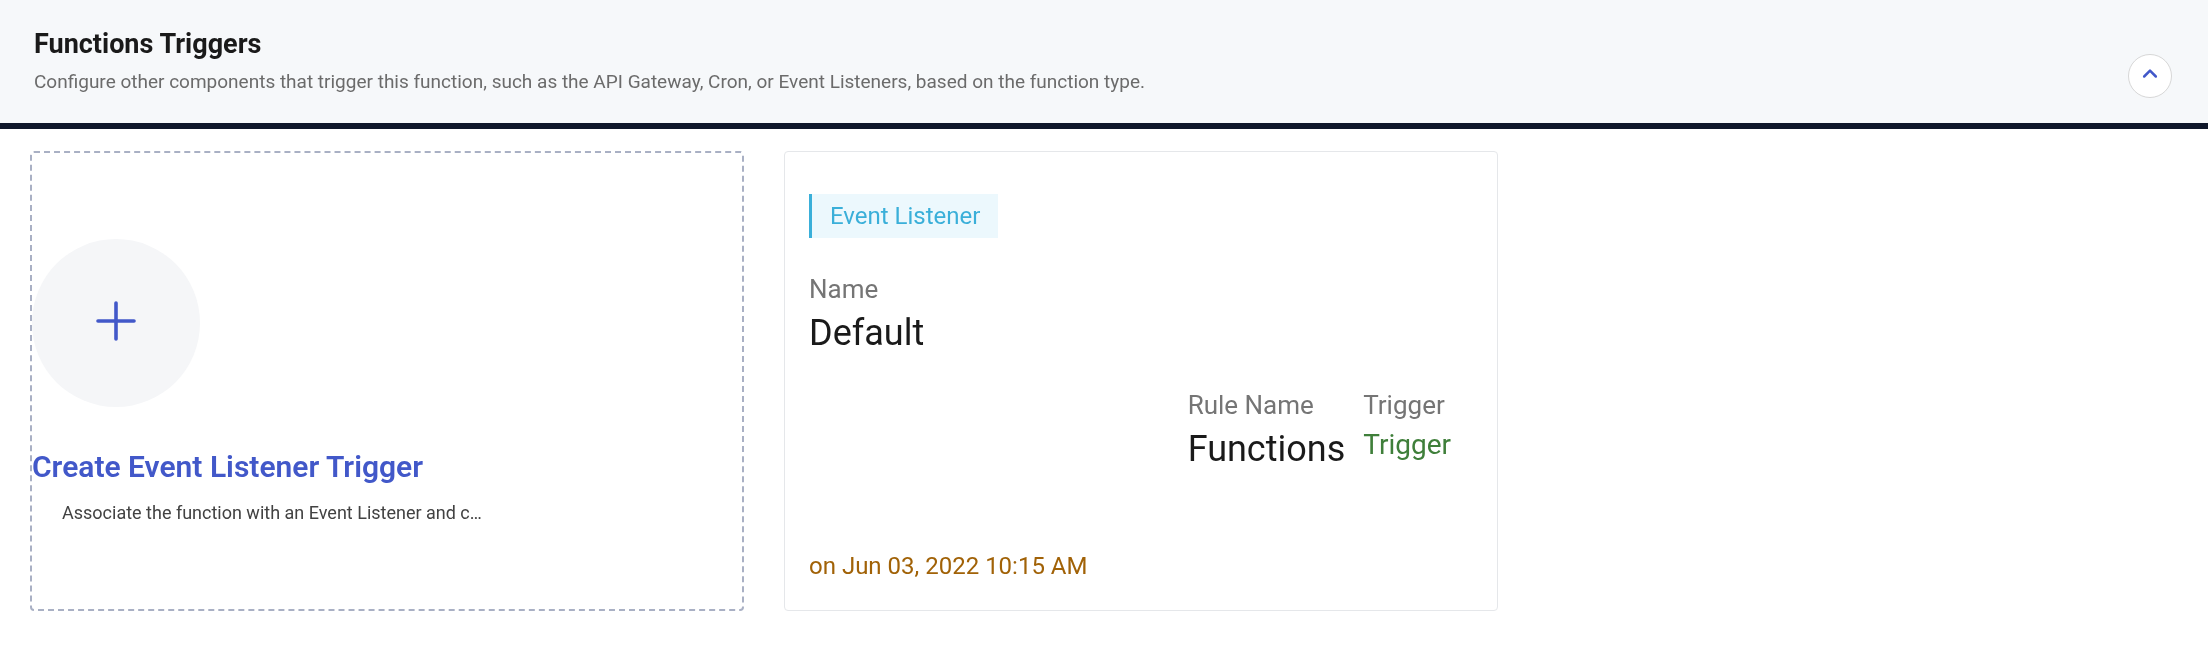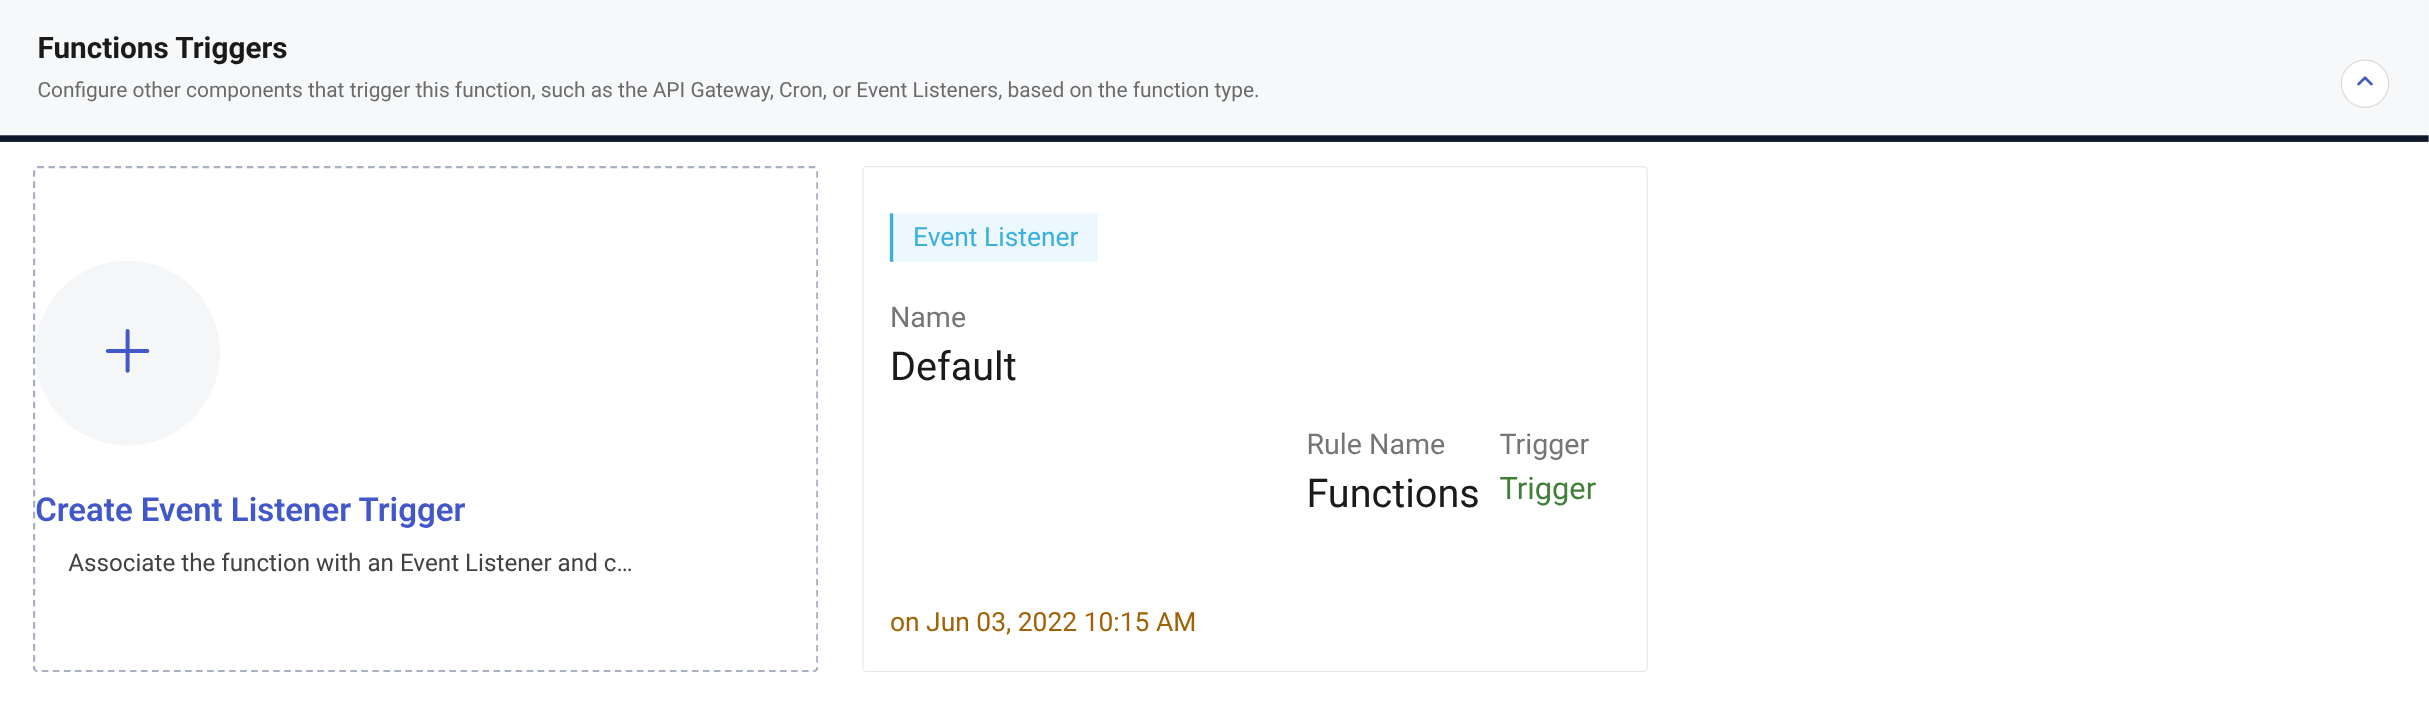--- a/index.html
+++ b/index.html
@@ -77,21 +77,21 @@
       width: 48px;
       height: 48px;
     }
     .create-title {
       font-size: 30px;
       font-weight: 600;
       color: #4258c9;
       margin-bottom: 18px;
     }
     .create-desc {
-      font-size: 22px;
+      font-size: 18px;
       color: #424242;
       font-weight: 400;
       max-width: 650px;
       white-space: nowrap;
       overflow: hidden;
       text-overflow: ellipsis;
       padding: 0 30px;
     }
     .trigger-card {
       width: 714px;

